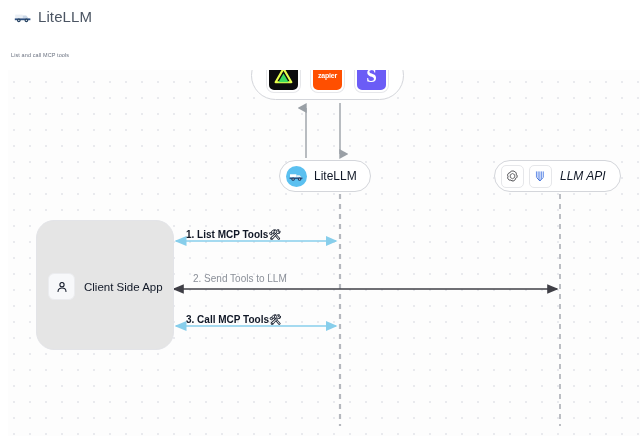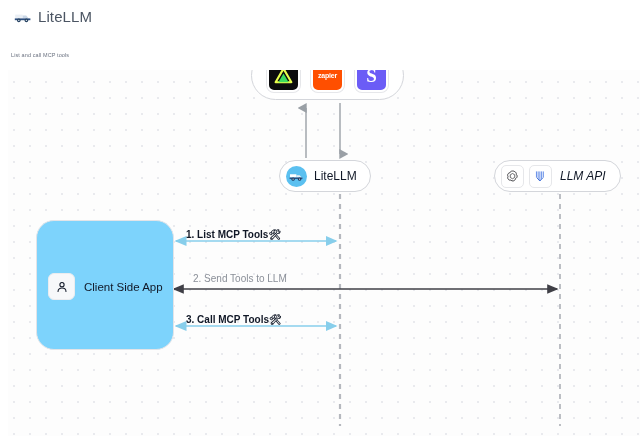--- a/index.html
+++ b/index.html
@@ -212,21 +212,21 @@
     align-items: center;
     justify-content: center;
     flex: 0 0 auto;
   }
   .llmapi-label { margin-left: 3px; }
 
   
   .client-box {
     left: 36px; top: 220px;
     width: 138px; height: 130px;
-    background: #7dd3fc;
+    background: #e5e5e5;
     border: 1.2px solid #e3e4e8;
     border-radius: 18px;
   }
   .client-inner {
     position: absolute;
     left: 11px; top: 52px;
     display: flex;
     align-items: center;
     gap: 9px;
   }

